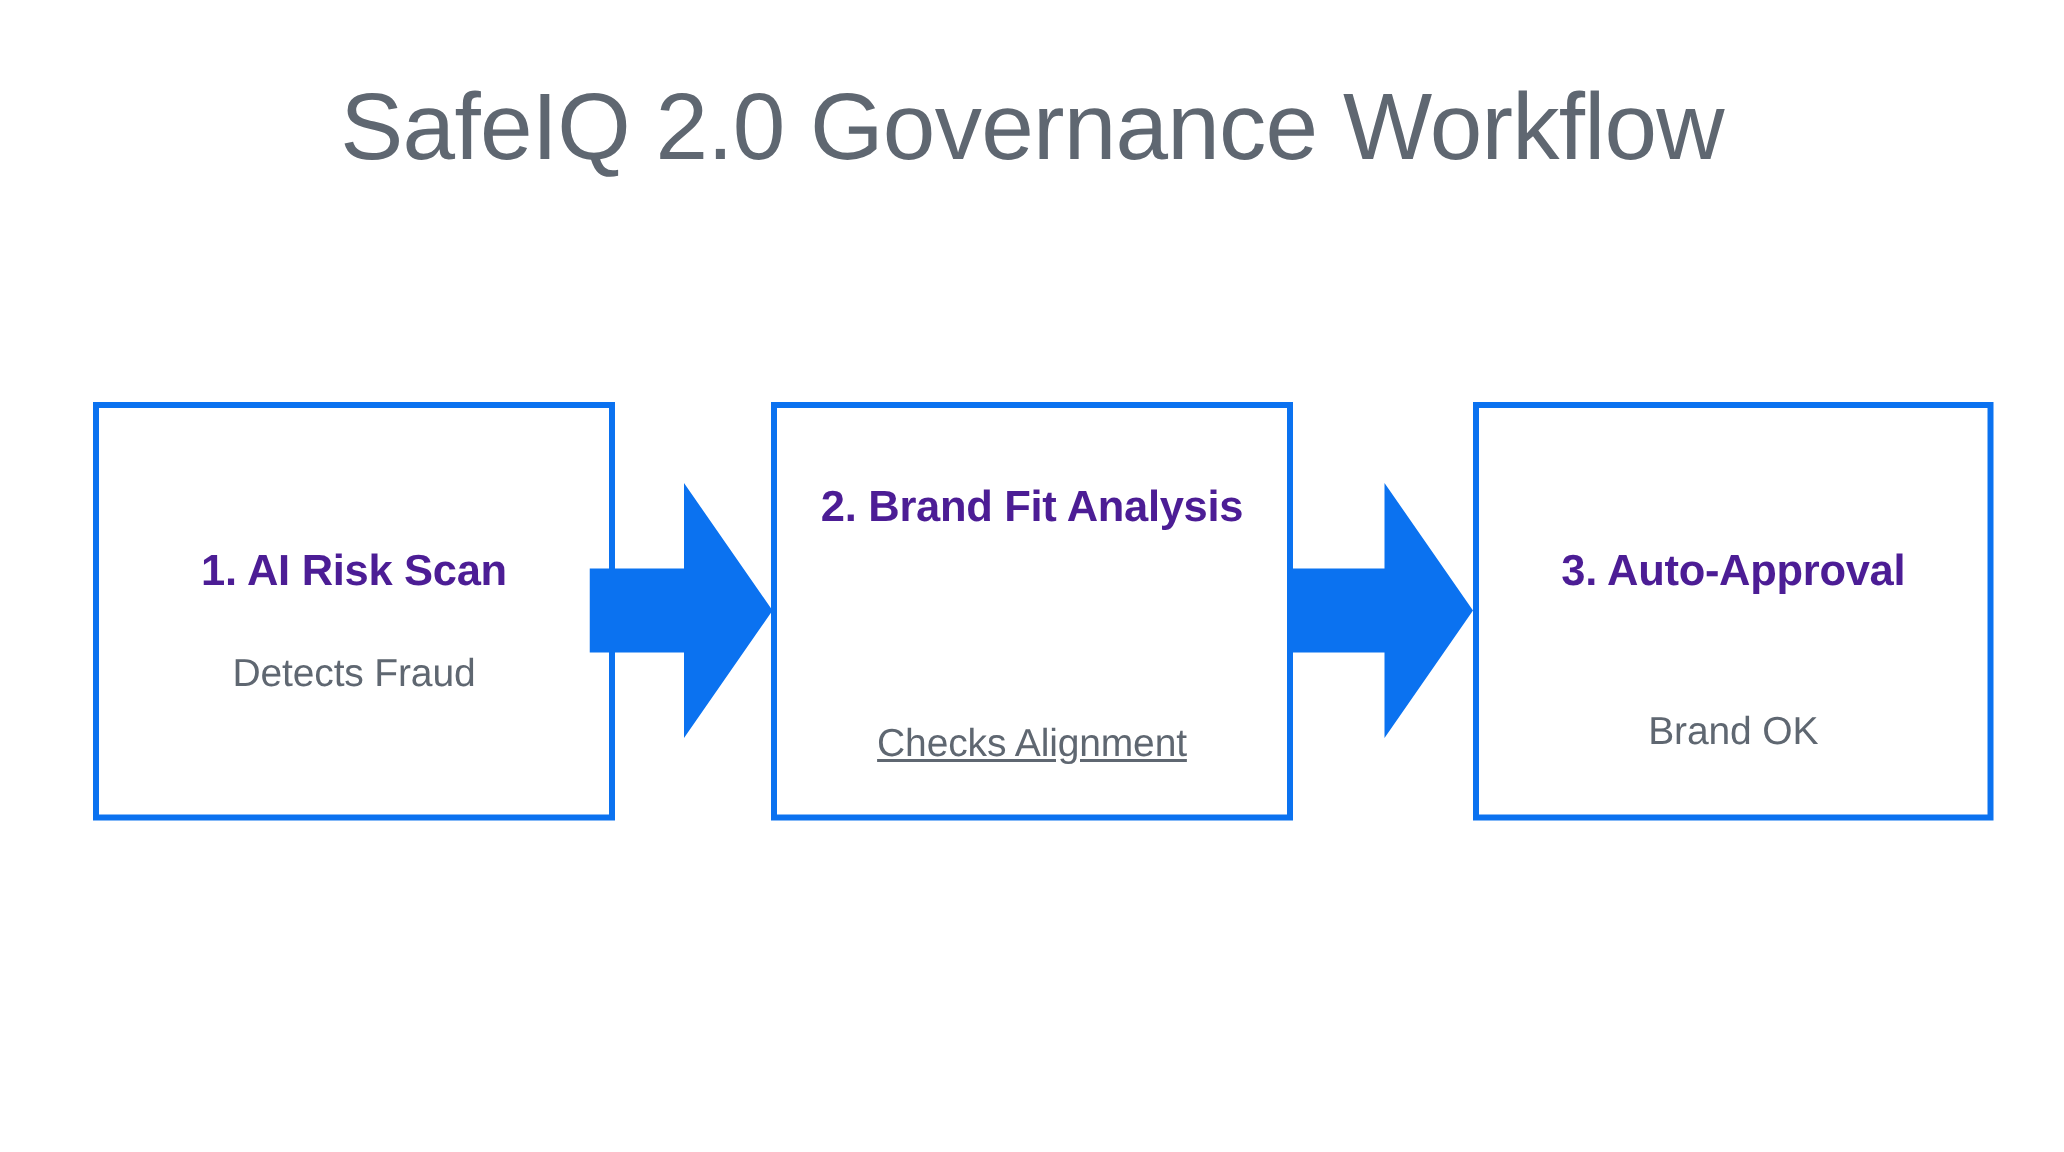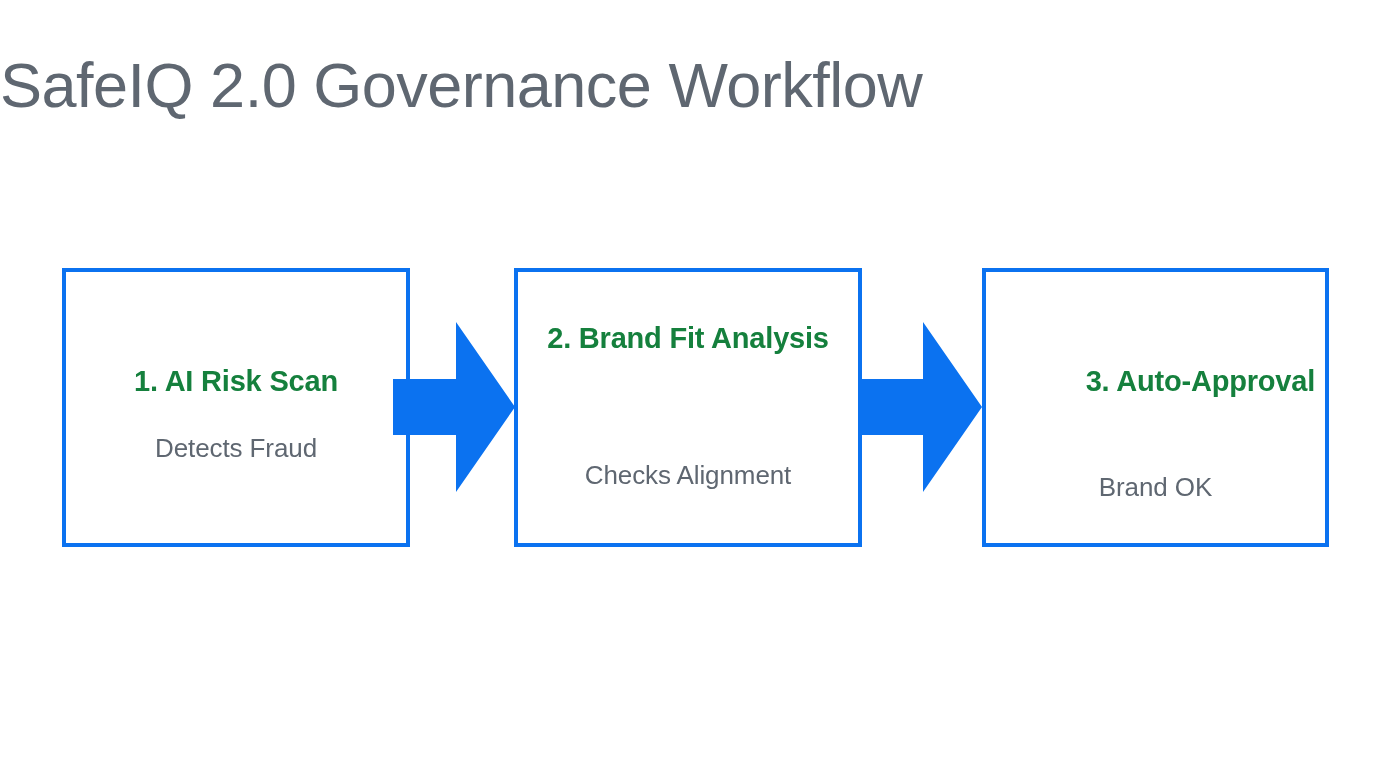--- a/index.html
+++ b/index.html
@@ -21,21 +21,21 @@
     height: 768px;
     background: #ffffff;
   }
 
   
   #page-title {
     position: absolute;
     left: 0;
     top: 42px;
     width: 1376px;
-    text-align: left;
+    text-align: center;
     font-size: 63px;
     font-weight: 400;
     color: #5f6771;
     letter-spacing: -0.5px;
     line-height: 86px;
     white-space: nowrap;
   }
 
   
   #flow {
@@ -58,44 +58,44 @@
   .step-box.s2 { left: 514px; width: 348px; }
   .step-box.s3 { left: 982px; width: 347px; }
 
   .step-title {
     position: absolute;
     left: 10px;
     right: 10px;
     text-align: center;
     font-size: 29px;
     font-weight: 700;
-    color: #15803d;
+    color: #4c1d95;
     line-height: 48px;
     letter-spacing: -0.2px;
   }
   .step-sub {
     position: absolute;
     left: 10px;
     right: 10px;
     text-align: center;
     font-size: 26px;
     font-weight: 400;
     color: #5f6771;
     line-height: 34px;
     letter-spacing: -0.1px;
   }
 
   
   .s1 .step-title { top: 85px; }
   .s1 .step-sub   { top: 159px; }
 
   .s2 .step-title { top: 42px; }
-  .s2 .step-sub   { top: 186px; }
+  .s2 .step-sub   { top: 206px; text-decoration: underline; }
 
-  .s3 .step-title { top: 85px; text-align: right; }
+  .s3 .step-title { top: 85px; }
   .s3 .step-sub   { top: 198px; }
 
   
   .arrow {
     position: absolute;
     top: 54px;
     width: 122px;
     height: 170px;
     overflow: visible;
   }

